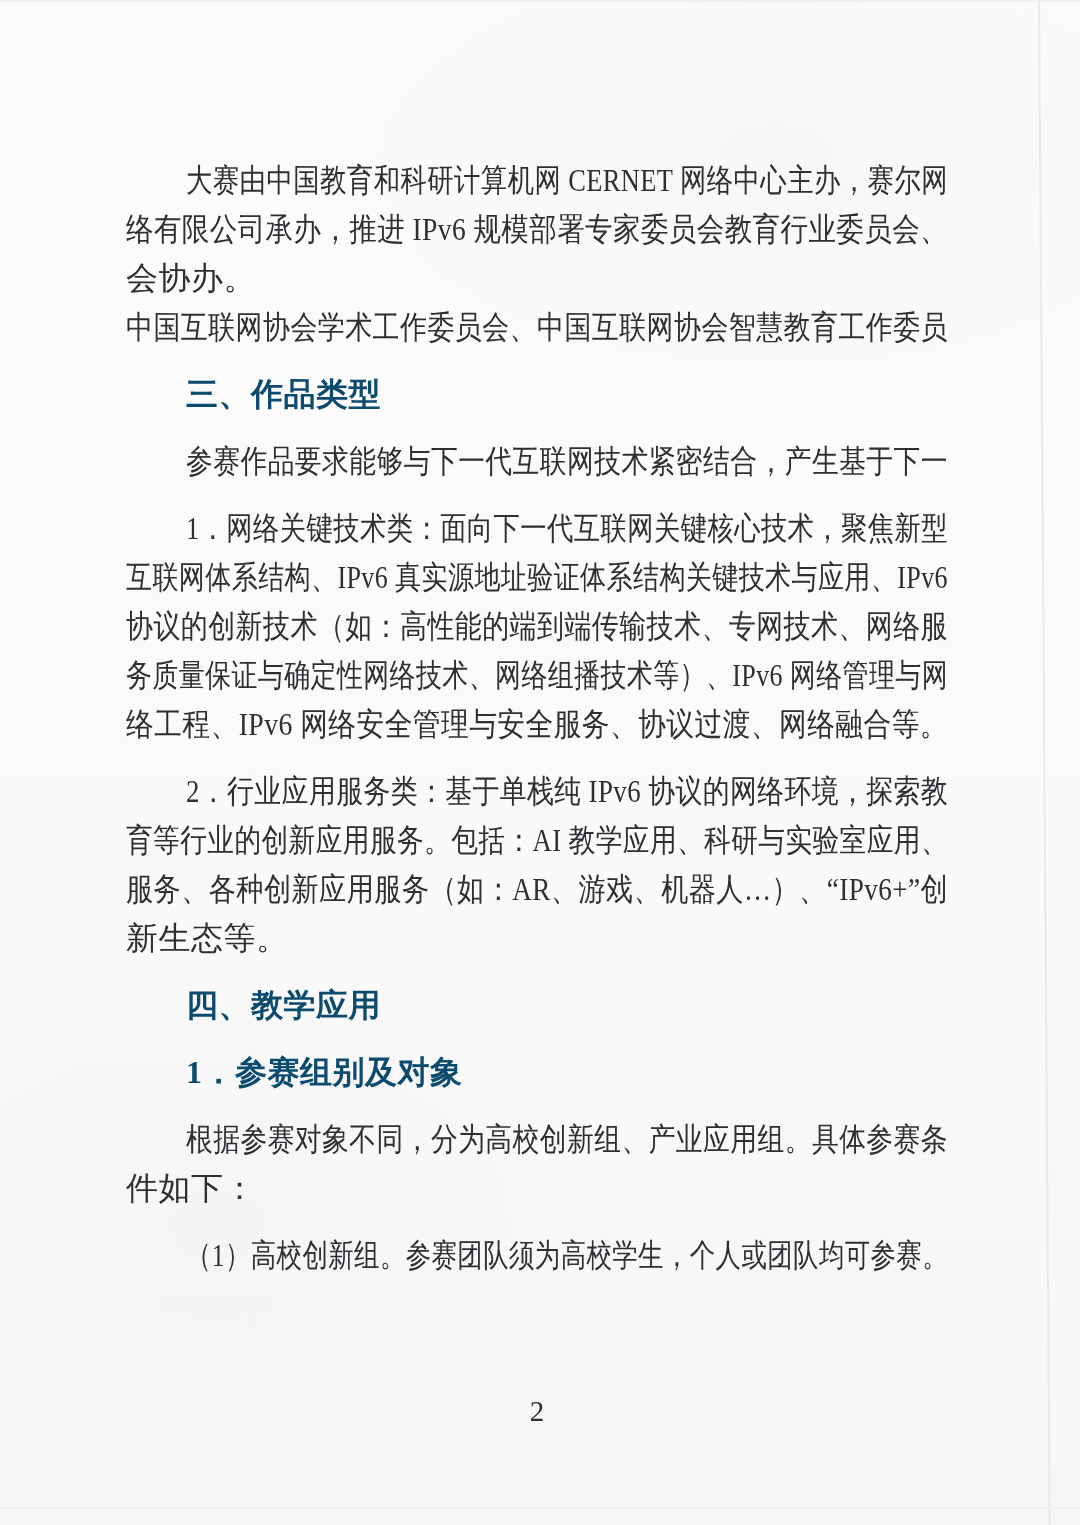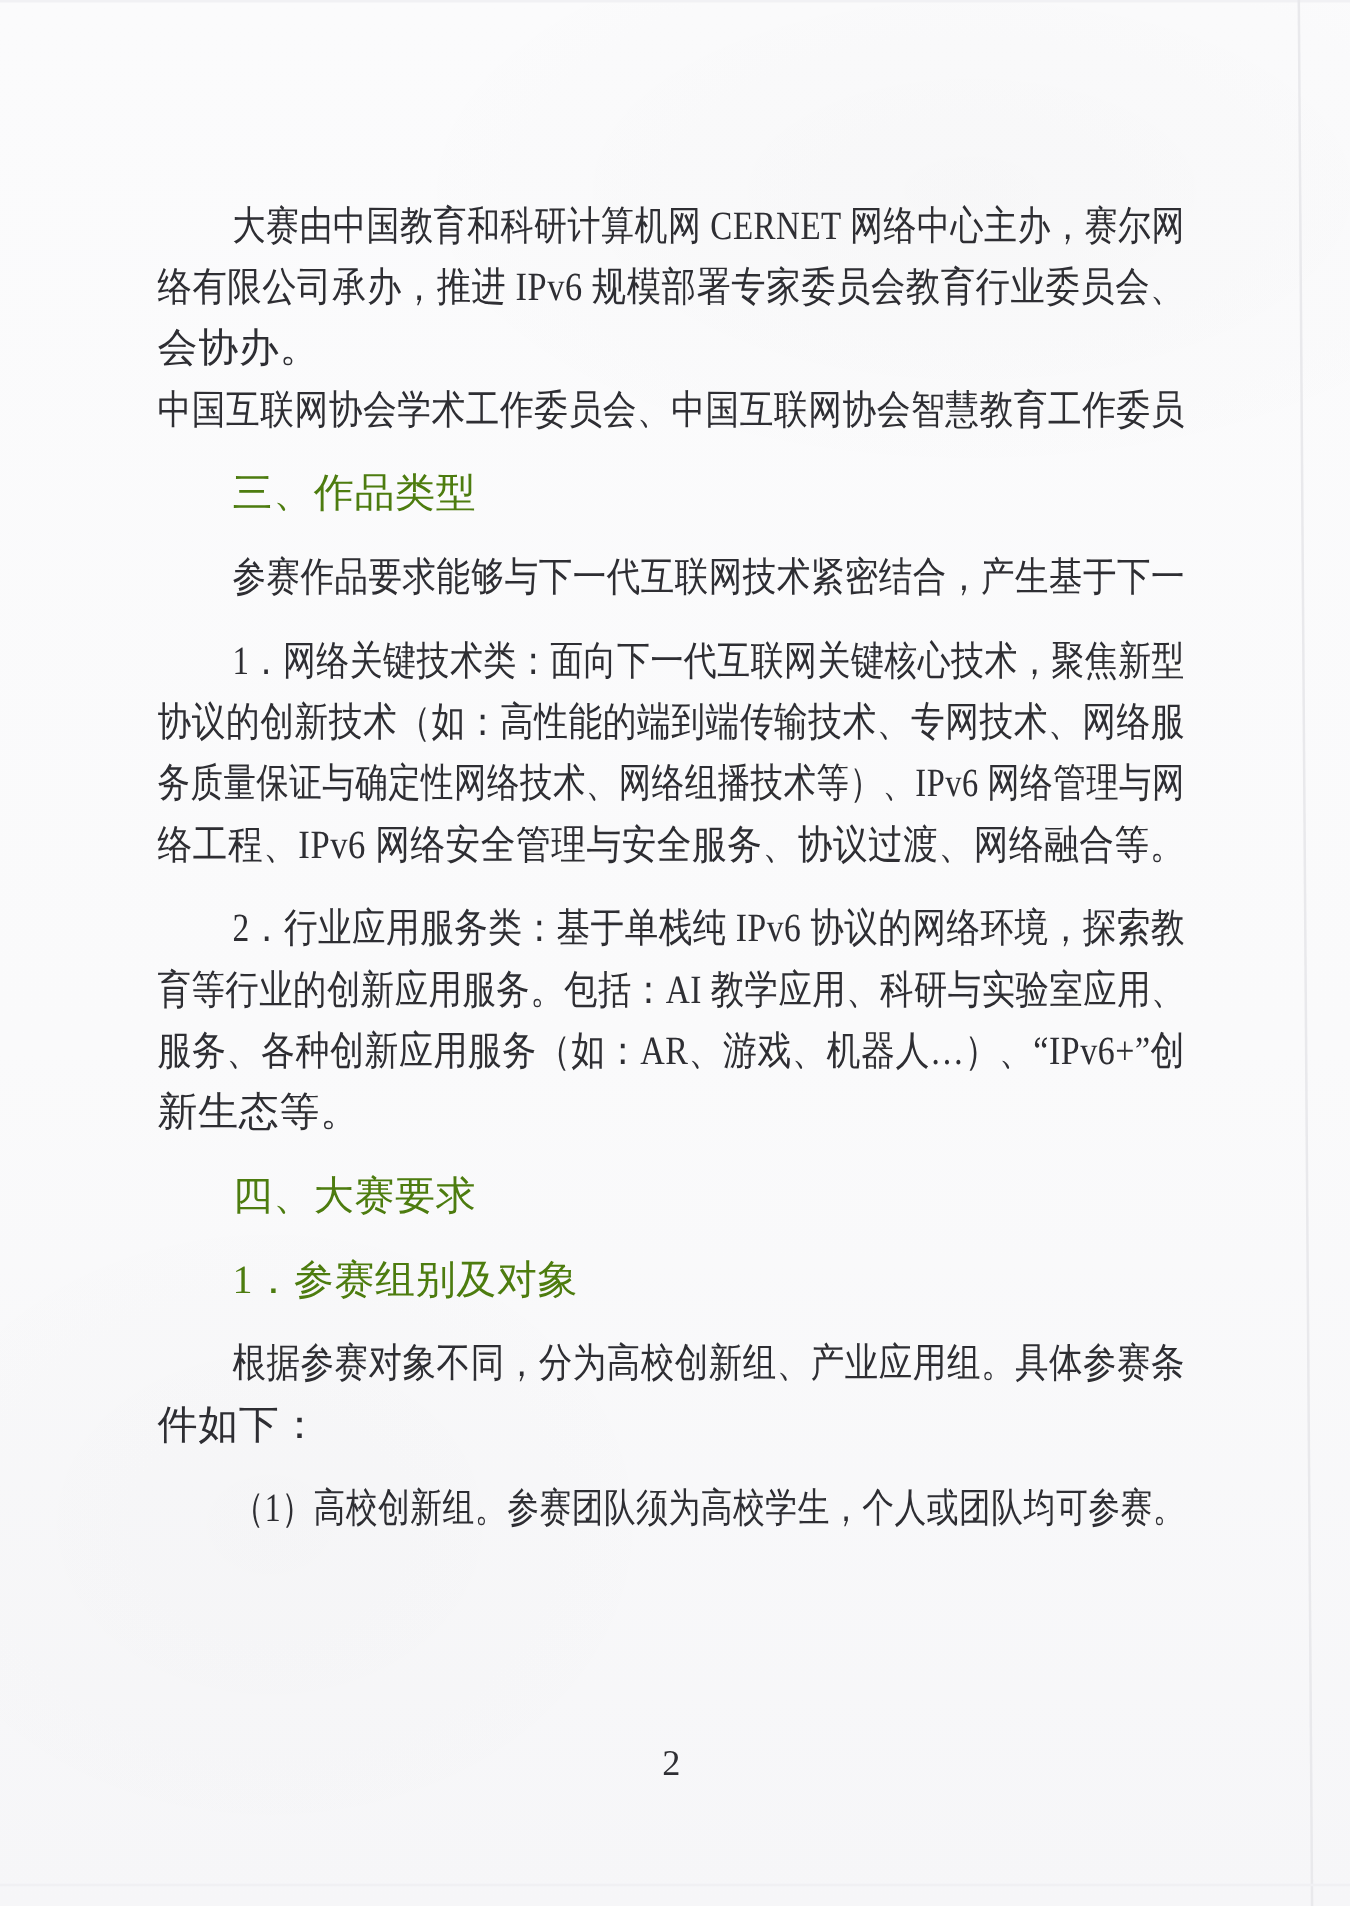--- a/index.html
+++ b/index.html
@@ -36,21 +36,21 @@
     white-space: pre;
     width: 822px;
     letter-spacing: 0.5px;
     overflow: visible;
   }
   .line.indent { padding-left: 60px; }
   .line .txt {
     display: inline-block;
     transform-origin: 0 50%;
   }
-  .heading .line { color: #4d7c0f; }
+  .heading .line { color: #0c4a6e; font-weight: bold; }
   .page-number {
     position: absolute; left: 126px; top: 1394px; width: 822px;
     text-align: center;
     font-size: 29px; line-height: 34px;
     color: #2e2e33;
   }
 </style>
 </head>
 <body>
 
@@ -66,32 +66,33 @@
       <div class="line"><span class="txt" style="transform: scaleX(0.843077);">中国互联网协会学术工作委员会、中国互联网协会智慧教育工作委员</span></div>
     </div>
     <div class="block heading">
       <div class="line indent"><span class="txt">三、作品类型</span></div>
     </div>
     <div class="block paragraph">
       <div class="line indent"><span class="txt" style="transform: scaleX(0.837363);">参赛作品要求能够与下一代互联网技术紧密结合，产生基于下一</span></div>
     </div>
     <div class="block paragraph">
       <div class="line indent"><span class="txt" style="transform: scaleX(0.82245);">1．网络关键技术类：面向下一代互联网关键核心技术，聚焦新型</span></div>
+      <div class="line"><span class="txt" style="transform: scaleX(0.813132);">互联网体系结构、IPv6 真实源地址验证体系结构关键技术与应用、IPv6</span></div>
       <div class="line"><span class="txt" style="transform: scaleX(0.843077);">协议的创新技术（如：高性能的端到端传输技术、专网技术、网络服</span></div>
       <div class="line"><span class="txt" style="transform: scaleX(0.811088);">务质量保证与确定性网络技术、网络组播技术等）、IPv6 网络管理与网</span></div>
       <div class="line"><span class="txt" style="transform: scaleX(0.866674);">络工程、IPv6 网络安全管理与安全服务、协议过渡、网络融合等。</span></div>
     </div>
     <div class="block paragraph">
       <div class="line indent"><span class="txt" style="transform: scaleX(0.838788);">2．行业应用服务类：基于单栈纯 IPv6 协议的网络环境，探索教</span></div>
       <div class="line"><span class="txt" style="transform: scaleX(0.83387);">育等行业的创新应用服务。包括：AI 教学应用、科研与实验室应用、</span></div>
       <div class="line"><span class="txt" style="transform: scaleX(0.848858);">服务、各种创新应用服务（如：AR、游戏、机器人…）、“IPv6+”创</span></div>
       <div class="line"><span class="txt">新生态等。</span></div>
     </div>
     <div class="block heading">
-      <div class="line indent"><span class="txt">四、大赛要求</span></div>
+      <div class="line indent"><span class="txt">四、教学应用</span></div>
     </div>
     <div class="block heading">
       <div class="line indent"><span class="txt">1．参赛组别及对象</span></div>
     </div>
     <div class="block paragraph">
       <div class="line indent"><span class="txt" style="transform: scaleX(0.837363);">根据参赛对象不同，分为高校创新组、产业应用组。具体参赛条</span></div>
       <div class="line"><span class="txt">件如下：</span></div>
     </div>
     <div class="block paragraph">
       <div class="line indent"><span class="txt" style="transform: scaleX(0.794578);">（1）高校创新组。参赛团队须为高校学生，个人或团队均可参赛。</span></div>

